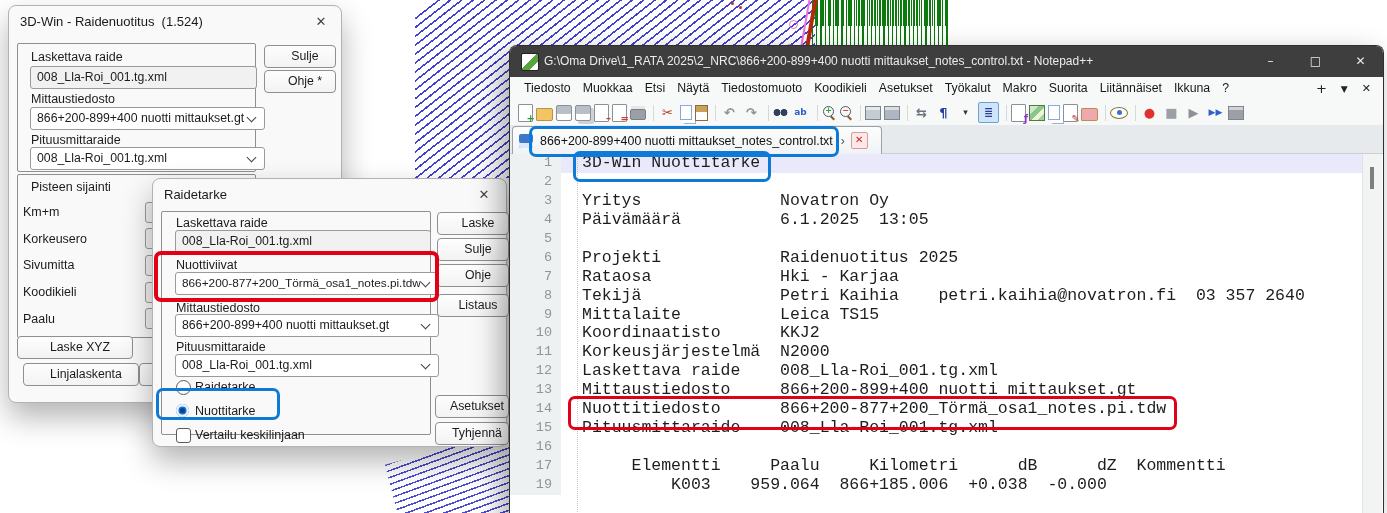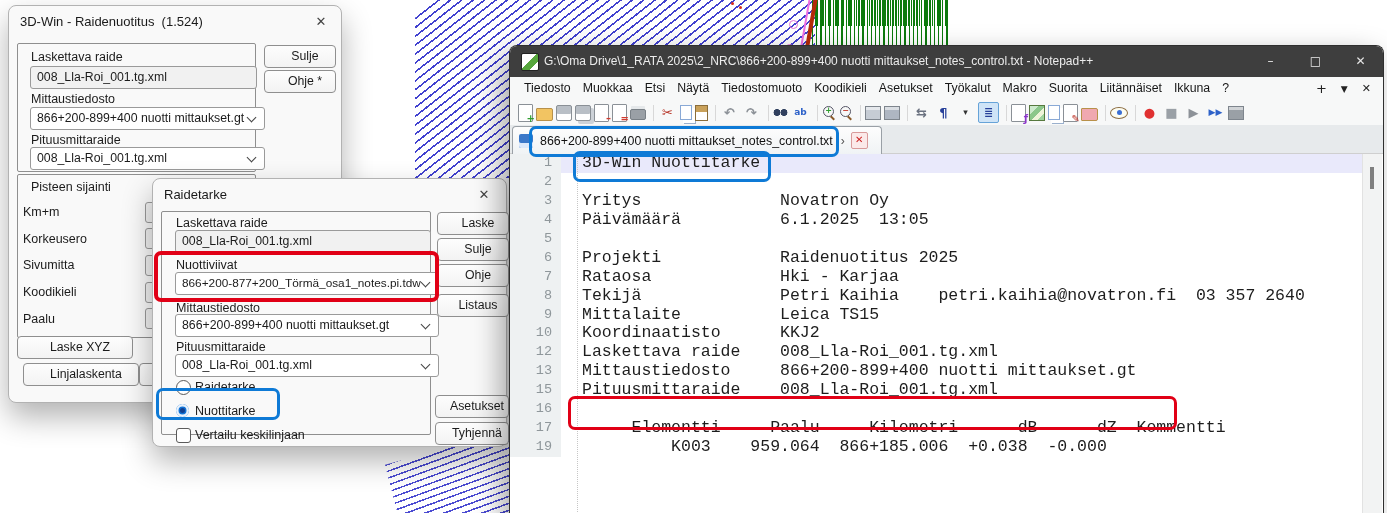--- a/index.html
+++ b/index.html
@@ -389,26 +389,34 @@
           </div>
           <div class="erow">
             <span class="enum">9</span>
             <span class="ecode">Mittalaite          Leica TS15</span>
           </div>
           <div class="erow">
             <span class="enum">10</span>
             <span class="ecode">Koordinaatisto      KKJ2</span>
           </div>
           <div class="erow">
+            <span class="enum">11</span>
+            <span class="ecode">Korkeusjärjestelmä  N2000</span>
+          </div>
+          <div class="erow">
             <span class="enum">12</span>
             <span class="ecode">Laskettava raide    008_Lla-Roi_001.tg.xml</span>
           </div>
           <div class="erow">
             <span class="enum">13</span>
             <span class="ecode">Mittaustiedosto     866+200-899+400 nuotti mittaukset.gt</span>
+          </div>
+          <div class="erow">
+            <span class="enum">14</span>
+            <span class="ecode">Nuottitiedosto      866+200-877+200_Törmä_osa1_notes.pi.tdw</span>
           </div>
           <div class="erow">
             <span class="enum">15</span>
             <span class="ecode">Pituusmittaraide    008_Lla-Roi_001.tg.xml</span>
           </div>
           <div class="erow">
             <span class="enum">16</span>
             <span class="ecode"></span>
           </div>
           <div class="erow">

